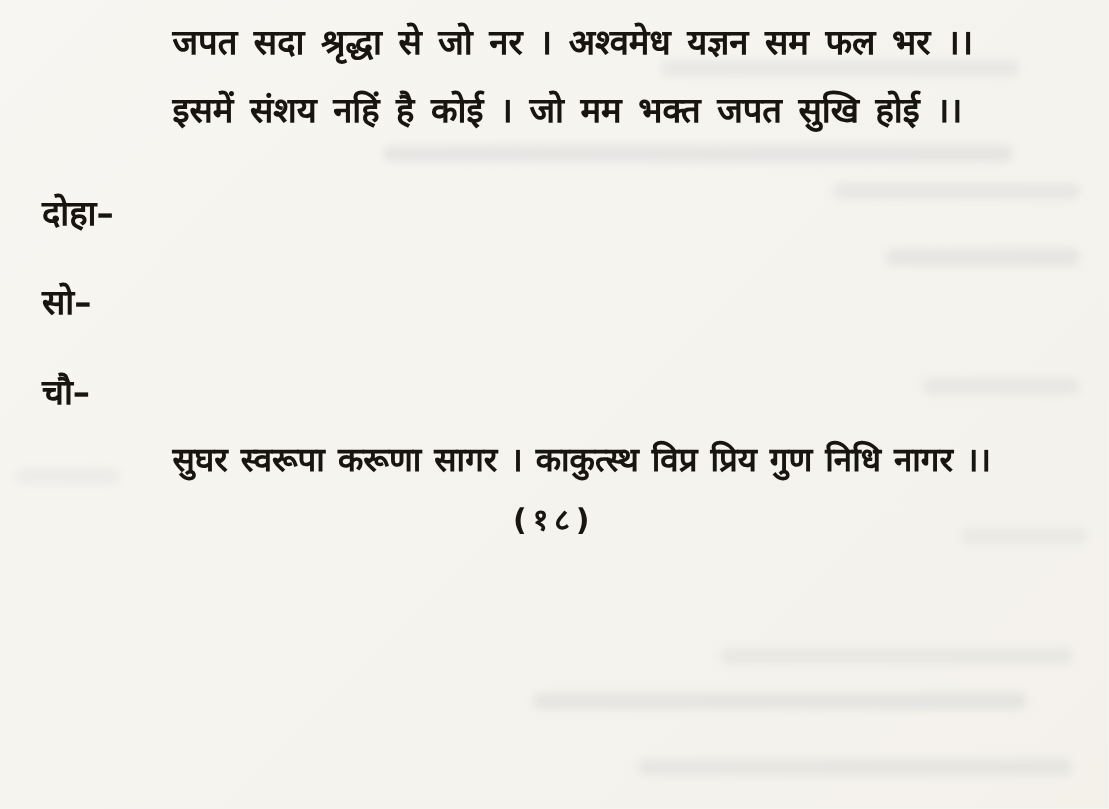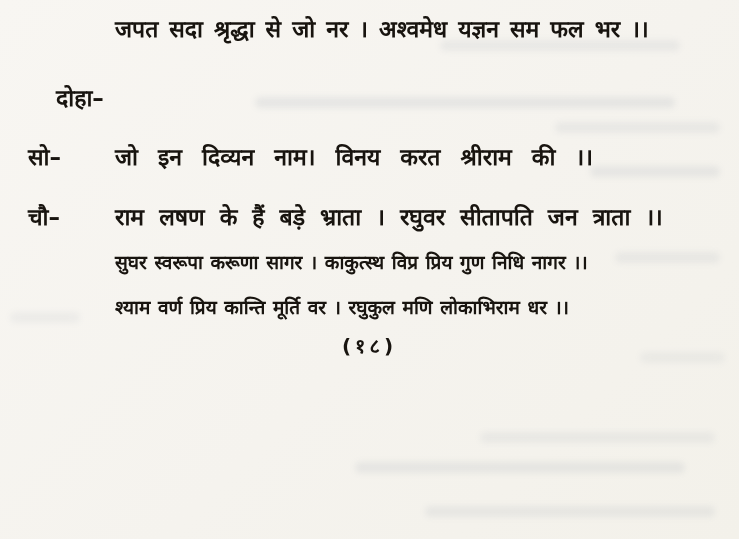--- a/index.html
+++ b/index.html
@@ -21,42 +21,42 @@
     color: #18140f;
     font-weight: 700;
     overflow: hidden;
   }
   .content {
     position: relative;
     padding-top: 7px;
     z-index: 2;
   }
   .section { position: relative; }
-  .sec-gap-a { margin-top: 24px; margin-left: 28px; }
+  .sec-gap-a { margin-top: 24px; }
   .sec-gap-b { margin-top: 14px; }
   .sec-gap-c { margin-top: 15px; }
   .vline {
     position: relative;
     padding-left: 115px;
     height: 45px;
     line-height: 45px;
     font-size: 23px;
     white-space: nowrap;
   }
   .vlabel {
     position: absolute;
     left: 28px;
     top: 0;
     word-spacing: normal;
     letter-spacing: 0;
   }
   .sp-norm  { word-spacing: 3px; }
   .sp-wide  { word-spacing: 12px; }
   .sp-med   { word-spacing: 7px; }
-  .sp-tight { word-spacing: 1px; font-size: 19px; }
+  .sp-tight { word-spacing: 1px; font-size: 22px; }
   .page-number {
     margin-top: 1px;
     text-align: center;
     font-size: 20px;
     letter-spacing: 4px;
     height: 30px;
     line-height: 30px;
   }
   
   .bleed {
@@ -95,44 +95,42 @@
   <div class="bleed b8"></div>
   <div class="bleed b9"></div>
   <div class="bleed b10"></div>
 
   <div class="content">
 
     <div class="section">
       <div class="vline sp-norm">
         <span class="vtext">जपत सदा श्रृद्धा से जो नर । अश्वमेध यज्ञन सम फल भर ।।</span>
       </div>
+      <div class="vline sp-norm">
+        <span class="vtext">इसमें संशय नहिं है कोई । जो मम भक्त जपत सुखि होई ।।</span>
+      </div>
     </div>
 
     <div class="section sec-gap-a">
       <div class="vline sp-wide">
         <span class="vlabel">दोहा–</span>
       </div>
     </div>
 
     <div class="section sec-gap-b">
       <div class="vline sp-wide">
         <span class="vlabel">सो–</span>
-        <span class="vtext">जो इन दिव्यन नाम। विनय करत श्रीराम की ।।</span>
       </div>
     </div>
 
     <div class="section sec-gap-c">
       <div class="vline sp-med">
         <span class="vlabel">चौ–</span>
-        <span class="vtext">राम लषण के हैं बड़े भ्राता । रघुवर सीतापति जन त्राता ।।</span>
       </div>
       <div class="vline sp-tight">
         <span class="vtext">सुघर स्वरूपा करूणा सागर । काकुत्स्थ विप्र प्रिय गुण निधि नागर ।।</span>
-      </div>
-      <div class="vline sp-tight">
-        <span class="vtext">श्याम वर्ण प्रिय कान्ति मूर्ति वर । रघुकुल मणि लोकाभिराम धर ।।</span>
       </div>
     </div>
 
     <div class="page-number">(१८)</div>
 
   </div>
 </div>
 
 </body></html>

